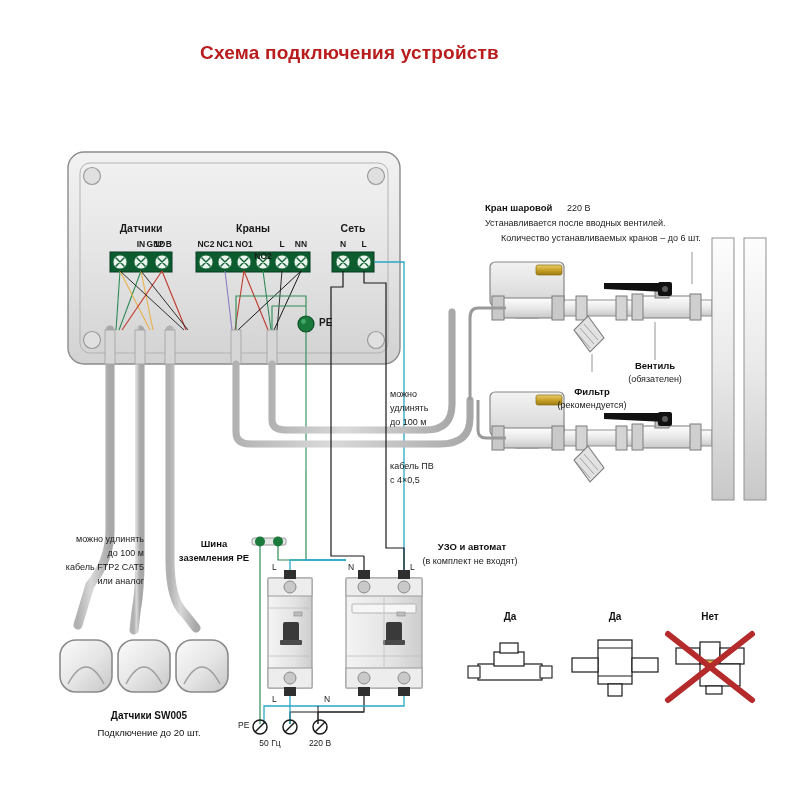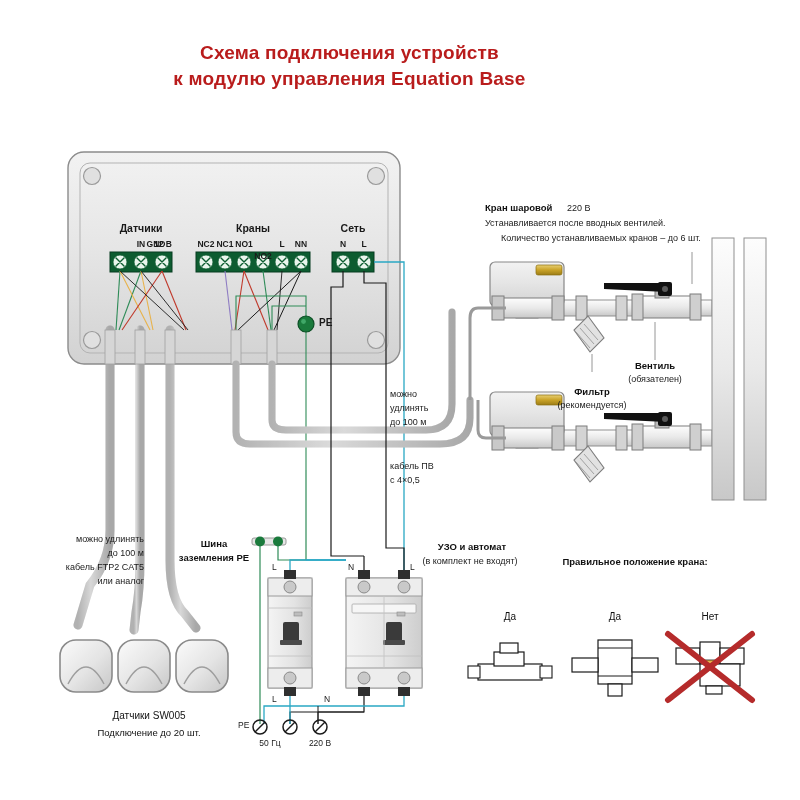--- a/index.html
+++ b/index.html
@@ -8,35 +8,34 @@
        font-family:"Liberation Sans","DejaVu Sans",sans-serif;color:#231f20;}
   #stage{position:relative;width:800px;height:800px;}
   svg.layer{position:absolute;left:0;top:0;width:800px;height:800px;}
   .lbl{position:absolute;white-space:pre;line-height:1.25;}
   .title{position:absolute;left:0;top:40px;width:699px;text-align:center;
          font-size:19px;font-weight:bold;color:#b91c1c;line-height:1.35;letter-spacing:.2px;}
   .grp-title{font-size:10.5px;font-weight:bold;color:#1a1a1a;}
   .term{font-size:8.5px;color:#1a1a1a;font-weight:600;}
   .note{font-size:9px;color:#1a1a1a;}
   .note-b{font-size:9.5px;color:#111;font-weight:bold;}
-  .cap-b{font-size:10px;font-weight:normal;color:#111;}
+  .cap-b{font-size:10px;font-weight:bold;color:#111;}
   .cap{font-size:9.5px;color:#111;}
   .small{font-size:8.5px;color:#1a1a1a;}
   .pe-lbl{font-size:10px;color:#1a1a1a;font-weight:600;}
   .ctr{text-align:center;}
   .rgt{text-align:right;}
 </style>
 </head>
 <body>
 
 <div id="stage">
 
   <div class="title">
     <div>Схема подключения устройств</div>
-    <div>к модулю управления Equation Base</div>
   </div>
 
   <svg class="layer" viewBox="0 0 800 800">
     <defs>
       <linearGradient id="boxgrad" x1="0" y1="0" x2="0" y2="1">
         <stop offset="0" stop-color="#f2f2f2"></stop>
         <stop offset="0.45" stop-color="#e6e6e6"></stop>
         <stop offset="1" stop-color="#d2d2d2"></stop>
       </linearGradient>
       <linearGradient id="pipegrad" x1="0" y1="0" x2="0" y2="1">
@@ -406,18 +405,17 @@
   <div class="lbl small" style="left:272px;top:694px;">L</div>
   <div class="lbl small" style="left:324px;top:694px;">N</div>
 
   <div class="lbl small" style="left:238px;top:720px;">PE</div>
   <div class="lbl small ctr" style="left:240px;top:738px;width:60px;">50 Гц</div>
   <div class="lbl small ctr" style="left:292px;top:738px;width:56px;">220 В</div>
 
   <div class="lbl cap-b ctr" style="left:64px;top:710px;width:170px;">Датчики SW005</div>
   <div class="lbl cap ctr" style="left:59px;top:727px;width:180px;">Подключение до 20 шт.</div>
 
-  <div class="lbl note-b ctr" style="left:490px;top:556px;width:290px;">Правильное положение крана:</div>
   <div class="lbl cap-b ctr" style="left:480px;top:611px;width:60px;">Да</div>
   <div class="lbl cap-b ctr" style="left:585px;top:611px;width:60px;">Да</div>
   <div class="lbl cap-b ctr" style="left:680px;top:611px;width:60px;">Нет</div>
 
 </div>
 
 </body></html>

